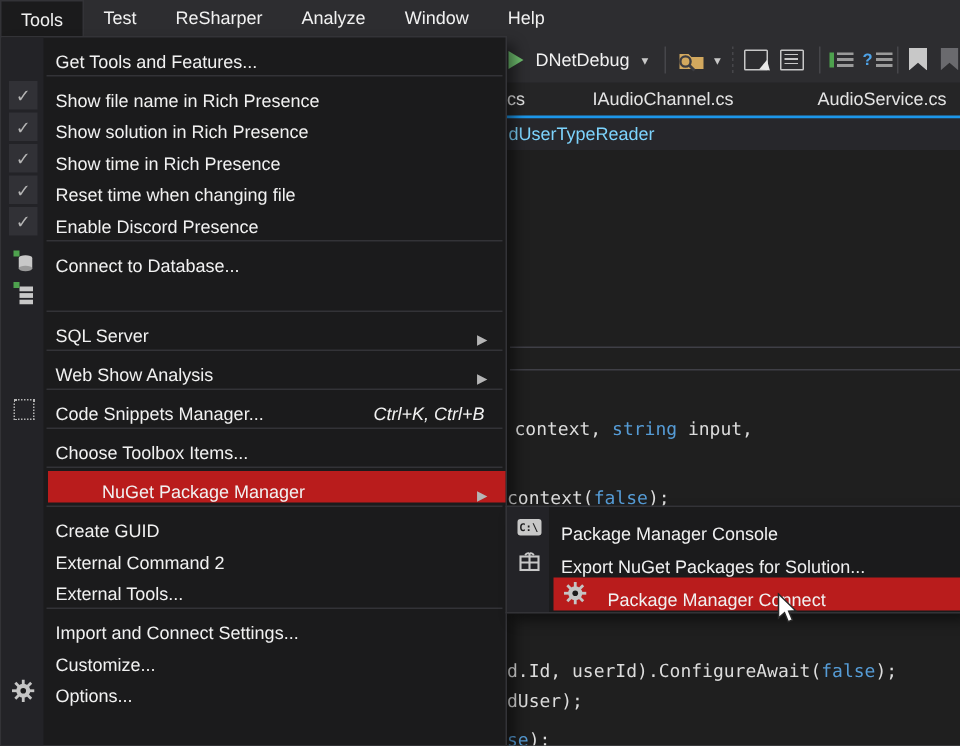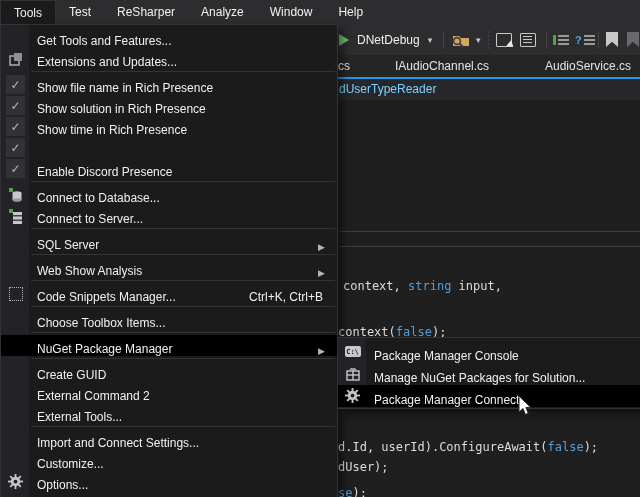--- a/index.html
+++ b/index.html
@@ -45,23 +45,23 @@
   
   .sliver{position:absolute;left:0;top:493px;width:337px;height:4px;background:#1e1e1e;}
   .sliver .dash{position:absolute;left:4px;top:0;width:330px;height:2px;
       background:repeating-linear-gradient(90deg,#9a9a9a 0 3px,transparent 3px 8px);}
 
   
   .menu{position:absolute;left:0;top:24px;width:336px;height:469px;background:#1b1b1c;
         border:1px solid #333337;box-shadow:5px 5px 8px rgba(0,0,0,.45);padding:2px 0;box-sizing:content-box;}
   .gutter{position:absolute;left:0;top:0;width:28px;height:100%;background:#232327;}
   .row{position:relative;height:21px;display:flex;align-items:flex-end;padding-left:36px;padding-right:10px;}
-  .row.hl{background:#000000;}
+  .row.hl{background:#b91c1c;margin-left:31px;}
   .row .lab{flex:0 0 auto;}
-  .row .short{margin-left:auto;padding-right:4px;}
+  .row .short{margin-left:auto;padding-right:4px;font-style:italic;}
   .row .subarrow{margin-left:auto;color:#b5b5b5;font-size:9px;padding-right:2px;}
   .msep{height:1px;background:#333337;margin:2px 2px 2px 30px;}
   .slot{position:absolute;left:5px;top:1px;width:19px;height:19px;display:flex;align-items:center;justify-content:center;}
   .chk{background:#313136;color:#b5b5b5;font-size:12px;}
   .dotbox{width:12px;height:12px;border:1px dotted #b5b5b5;}
 
   
   .submenu{position:absolute;left:337px;top:337px;width:303px;height:72px;background:#1b1b1c;
            border:1px solid #333337;border-right:none;box-shadow:5px 5px 8px rgba(0,0,0,.45);
            padding:3px 0;box-sizing:border-box;}
@@ -165,45 +165,37 @@
   <div class="sliver">
       <div class="dash"></div>
     </div>
 
   <div class="menu">
     <div class="gutter"></div>
 
     <div class="row">
         <span class="lab">Get Tools and Features...</span>
       </div>
-    <div class="row">
-      <span class="slot">
-        <svg width="14" height="14">
-            <rect x="1" y="4" width="9" height="9" fill="none" stroke="#b5b5b5" stroke-width="1.4"></rect>
-            <rect x="5" y="1" width="8" height="8" fill="#8f8f94"></rect>
-          </svg>
-      </span>
-      <span class="lab">Extensions and Updates...</span>
-    </div>
     <div class="msep"></div>
 
     <div class="row">
       <span class="slot chk">✓</span>
       <span class="lab">Show file name in Rich Presence</span>
       </div>
     <div class="row">
       <span class="slot chk">✓</span>
       <span class="lab">Show solution in Rich Presence</span>
       </div>
     <div class="row">
       <span class="slot chk">✓</span>
       <span class="lab">Show time in Rich Presence</span>
       </div>
     <div class="row">
       <span class="slot chk">✓</span>
+      <span class="lab">Reset time when changing file</span>
       </div>
     <div class="row">
       <span class="slot chk">✓</span>
       <span class="lab">Enable Discord Presence</span>
       </div>
     <div class="msep"></div>
 
     <div class="row">
       <span class="slot">
         <svg width="16" height="16">
@@ -217,21 +209,20 @@
       </div>
     <div class="row">
       <span class="slot">
         <svg width="16" height="16">
             <rect x="5" y="4" width="9" height="3.2" fill="#c8c8c8"></rect>
             <rect x="5" y="8.4" width="9" height="3.2" fill="#c8c8c8"></rect>
             <rect x="5" y="12.8" width="9" height="3.2" fill="#c8c8c8"></rect>
             <rect x="1" y="1" width="4" height="4" fill="#4ea24e"></rect>
           </svg>
       </span>
-      <span class="lab">Connect to Server...</span>
       </div>
     <div class="msep"></div>
 
     <div class="row">
       <span class="lab">SQL Server</span>
       <span class="subarrow">▶</span>
       </div>
     <div class="msep"></div>
 
     <div class="row">
@@ -304,21 +295,21 @@
       </div>
     <div class="row">
       <span class="slot">
         <svg width="14" height="14">
             <rect x="1" y="4" width="12" height="9" fill="none" stroke="#c8c8c8" stroke-width="1.4"></rect>
             <line x1="7" y1="4" x2="7" y2="13" stroke="#c8c8c8" stroke-width="1.4"></line>
             <line x1="1" y1="8" x2="13" y2="8" stroke="#c8c8c8" stroke-width="1.4"></line>
             <path d="M4 3 q3 -3 3 1 q0 -4 3 -1" fill="none" stroke="#c8c8c8" stroke-width="1.2"></path>
           </svg>
       </span>
-      <span class="lab">Manage NuGet Packages for Solution...</span>
+      <span class="lab">Export NuGet Packages for Solution...</span>
       </div>
     <div class="row hl">
       <span class="slot">
         <svg width="15" height="15" viewBox="0 0 16 16">
             <g fill="#c5c5c5">
               <rect x="7" y="0" width="2" height="16"></rect>
               <rect x="0" y="7" width="16" height="2"></rect>
               <rect x="7" y="0" width="2" height="16" transform="rotate(45 8 8)"></rect>
               <rect x="7" y="0" width="2" height="16" transform="rotate(-45 8 8)"></rect>
               <circle cx="8" cy="8" r="5"></circle>

